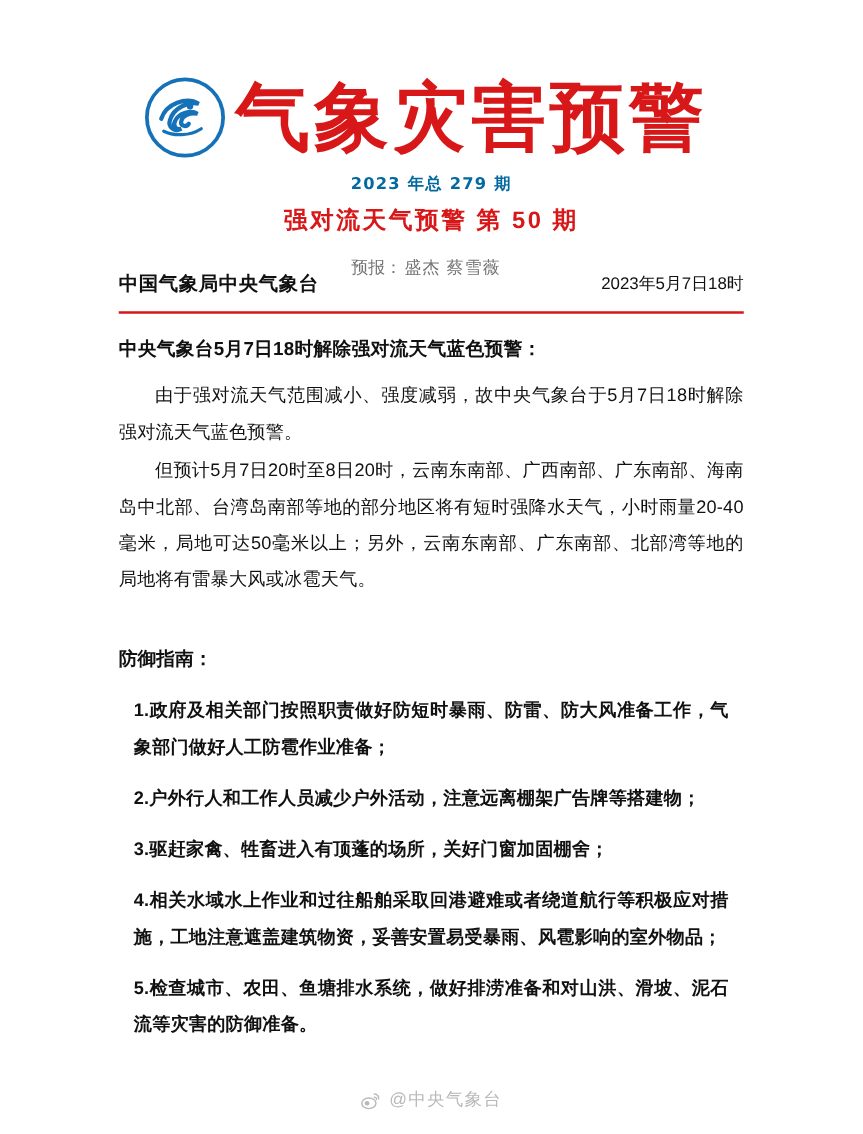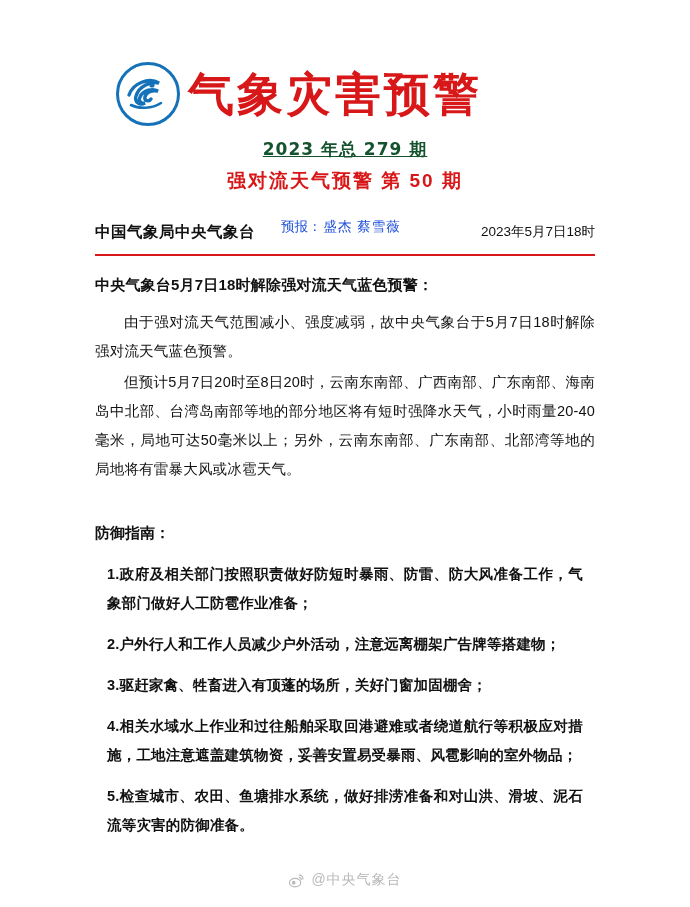--- a/index.html
+++ b/index.html
@@ -51,36 +51,35 @@
     position: relative;
     flex: 0 0 auto;
     overflow: hidden;
   }
   .emblem svg {
     position: absolute;
     top: 0; left: 0;
   }
   .main-title {
     font-family: "DejaVu Sans", sans-serif;
-    font-size: 46px;
+    font-size: 60px;
     font-weight: bold;
     color: #d71718;
     letter-spacing: 3px;
     line-height: 1;
     white-space: nowrap;
   }
 
   .issue-line {
     text-align: center;
     margin-top: 12px;
-    font-size: 17px;
-    font-weight: bold;
-    color: #14532d;
+    font-size: 13px;
+    font-weight: bold;
+    color: #0369a1;
     letter-spacing: 1px;
-    text-decoration: underline;
   }
   .issue-line .num {
     font-family: "DejaVu Sans", sans-serif;
   }
   .sub-title {
     text-align: center;
     margin-top: 7px;
     font-size: 19px;
     font-weight: bold;
     color: #d71718;
@@ -101,23 +100,22 @@
     font-size: 15.5px;
     color: #111;
     letter-spacing: 0.5px;
     font-weight: bold;
   }
   .meta-mid {
     position: absolute;
     left: 186px;
     top: 2px;
     font-size: 13.5px;
-    color: #1d4ed8;
+    color: #737373;
     line-height: 1.65;
-    margin-top: 8px;
   }
   .meta-mid .label {
     letter-spacing: 0px;
   }
   .meta-mid .value {
     letter-spacing: 1px;
     margin-left: 2px;
   }
   .meta-date {
     position: absolute;

